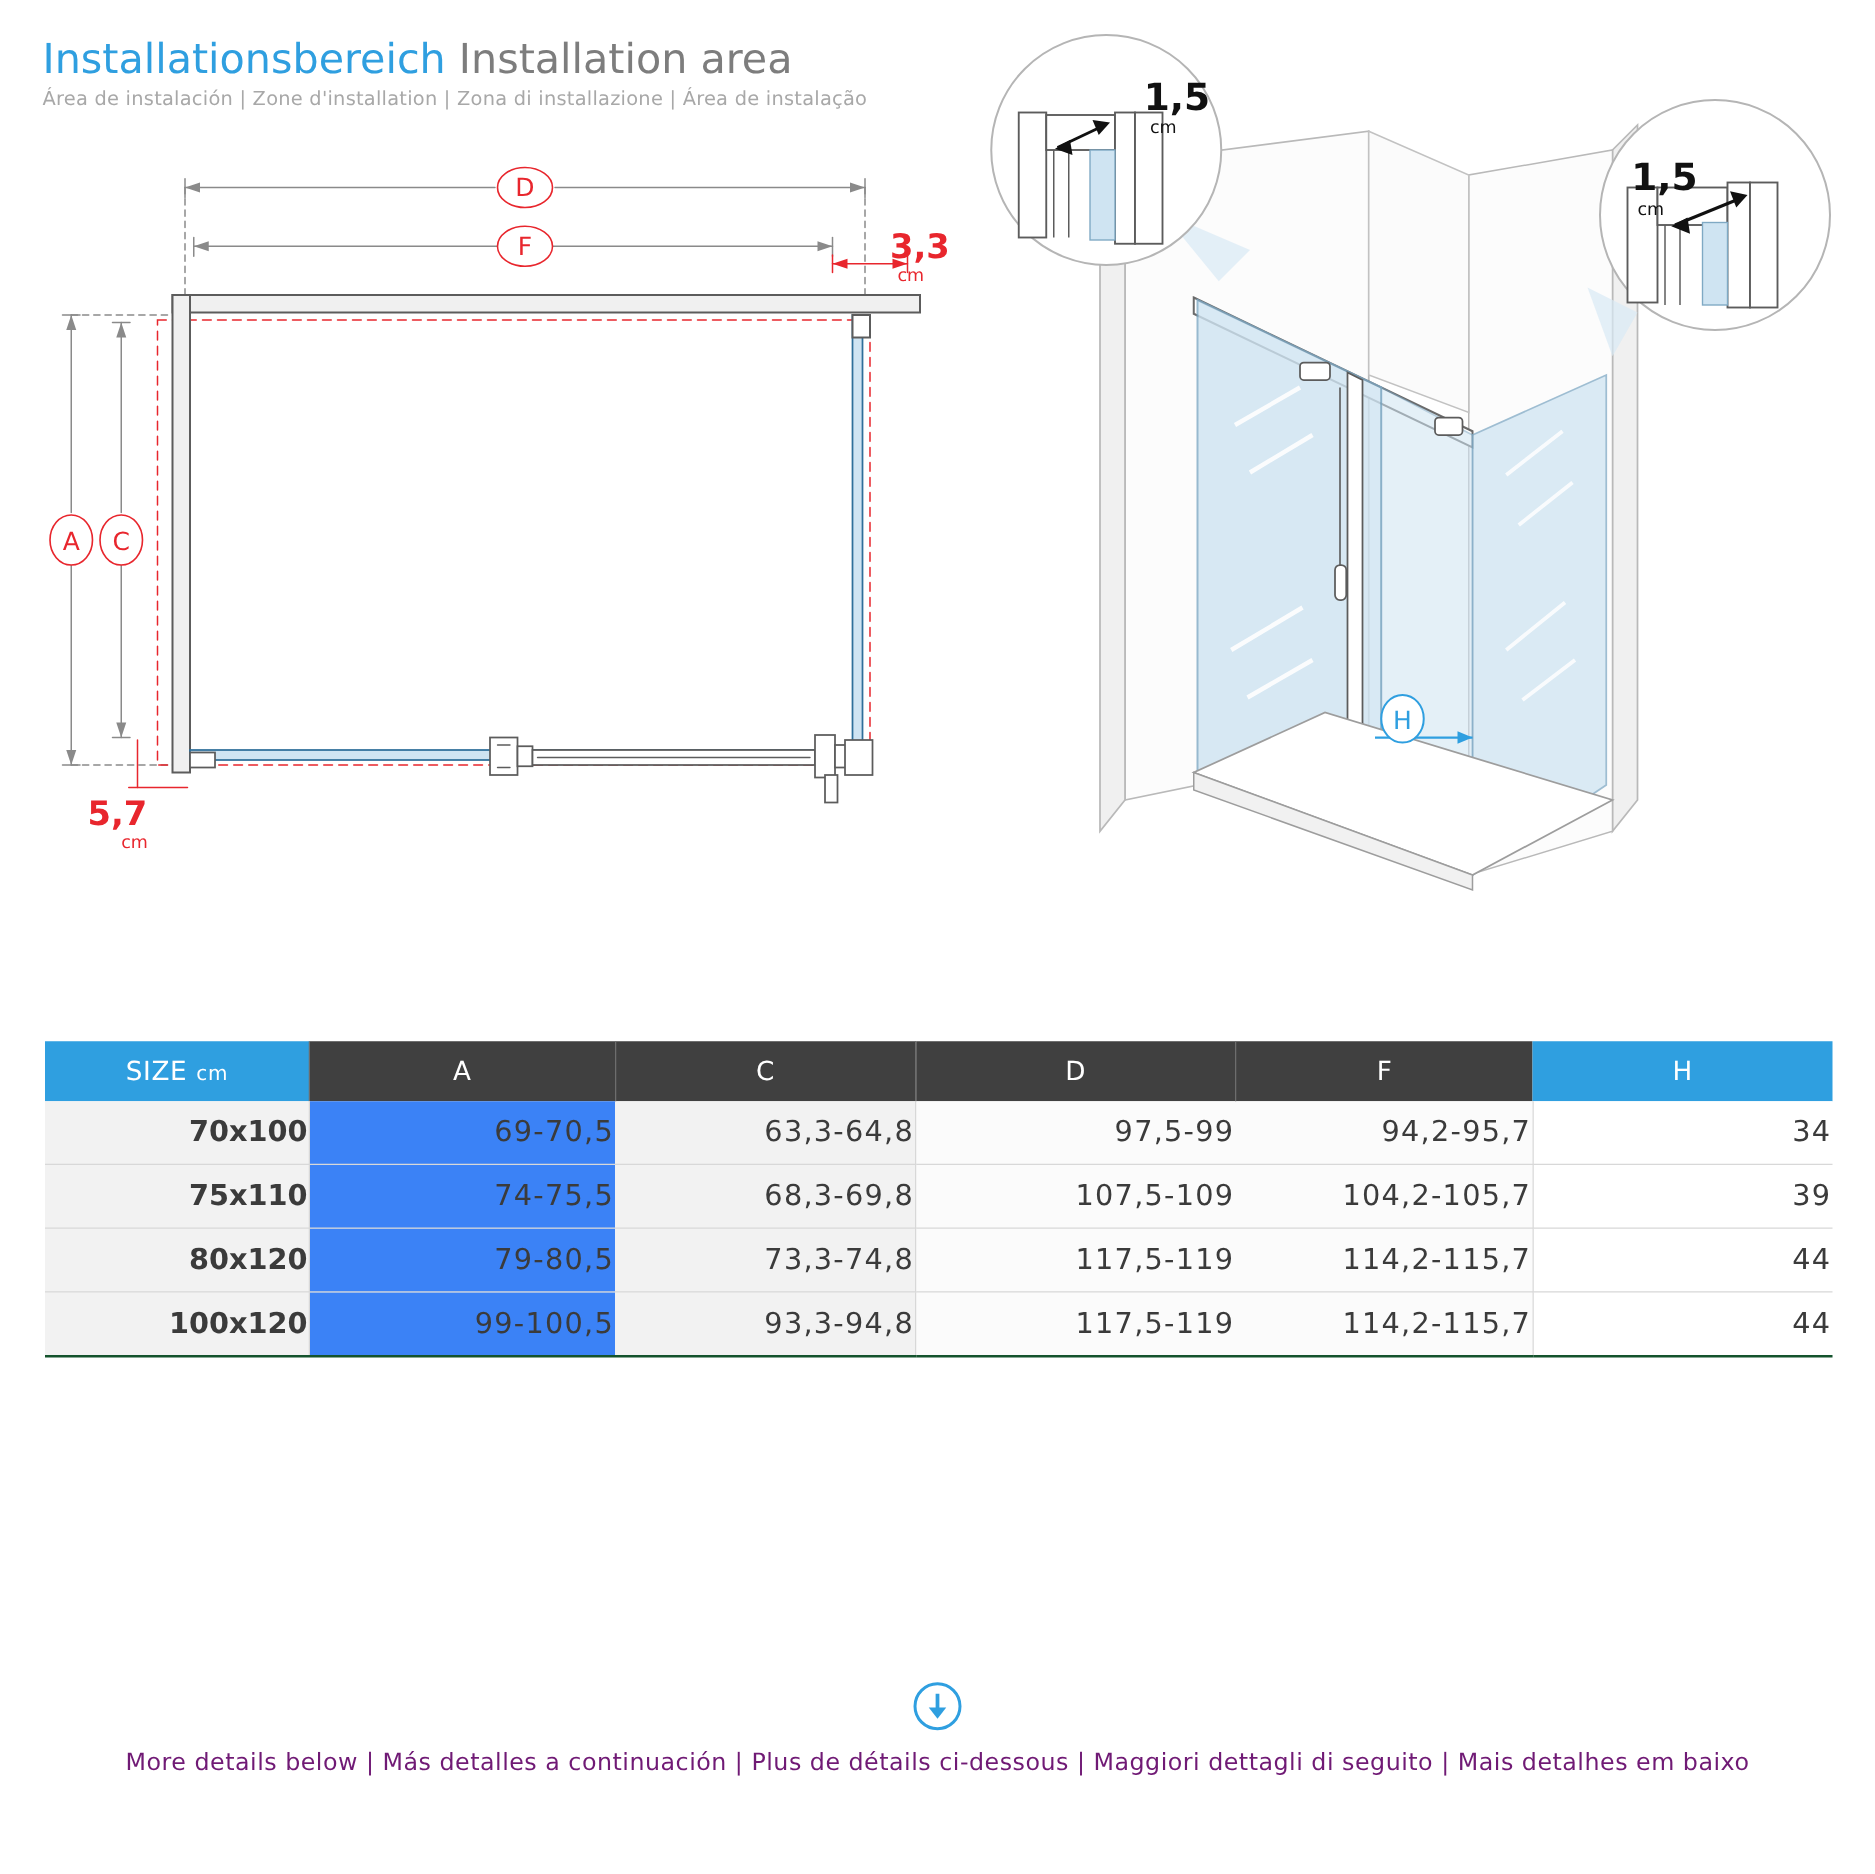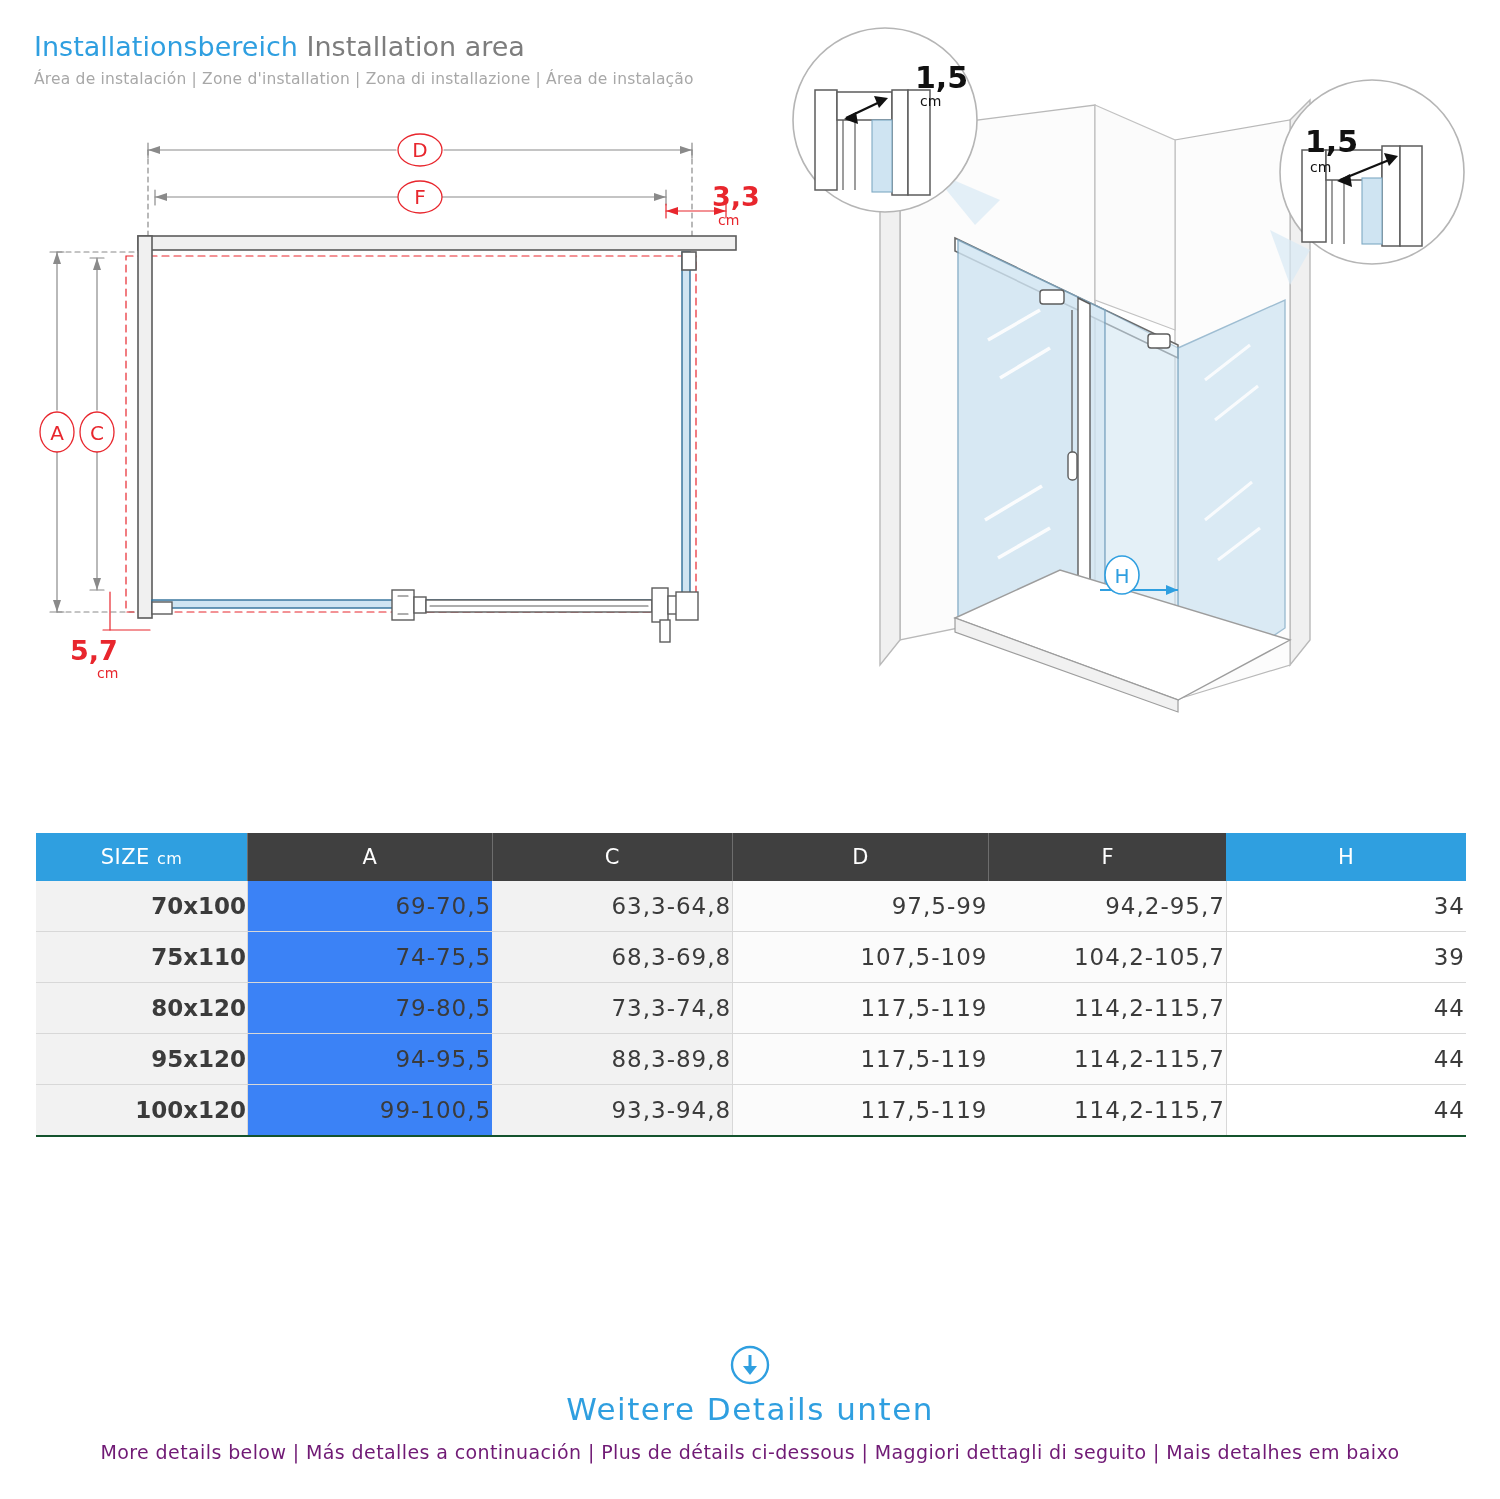--- a/index.html
+++ b/index.html
@@ -6,21 +6,21 @@
   body{
     width:1500px;height:1499px;
     background:#ffffff;
     font-family:"DejaVu Sans", sans-serif;
     position:relative;
     overflow:hidden;
     color:#222;
   }
   
   #header{position:absolute;left:34px;top:30px;width:760px;}
-  #header .title-row{font-size:27px;line-height:34px;}
+  #header .title-row{font-size:33px;line-height:34px;}
   #header .title-de{color:#2f9fe0;}
   #header .title-en{color:#7d7d7d;}
   #header .subtitle{
     color:#a8a8a8;font-size:15.5px;margin-top:6px;letter-spacing:.2px;
   }
   
   #drawing{position:absolute;left:0;top:0;width:1500px;height:800px;}
   
   #size-table{
     position:absolute;left:36px;top:833px;width:1430px;
@@ -315,41 +315,32 @@
     </tr>
     <tr>
       <td class="col-size">80x120</td>
       <td class="col-a">79-80,5</td>
       <td class="col-c">73,3-74,8</td>
       <td class="col-d">117,5-119</td>
       <td class="col-f">114,2-115,7</td>
       <td class="col-h">44</td>
     </tr>
     <tr>
-      <td class="col-size">95x120</td>
-      <td class="col-a">94-95,5</td>
-      <td class="col-c">88,3-89,8</td>
-      <td class="col-d">117,5-119</td>
-      <td class="col-f">114,2-115,7</td>
-      <td class="col-h">44</td>
-    </tr>
-    <tr>
       <td class="col-size">100x120</td>
       <td class="col-a">99-100,5</td>
       <td class="col-c">93,3-94,8</td>
       <td class="col-d">117,5-119</td>
       <td class="col-f">114,2-115,7</td>
       <td class="col-h">44</td>
     </tr>
   </tbody>
 </table>
 
 <div id="footer">
   <div class="arrow-icon">
     <svg width="40" height="40" viewBox="0 0 40 40" xmlns="http://www.w3.org/2000/svg">
       <circle cx="20" cy="20" r="18" fill="none" stroke="#2f9fe0" stroke-width="2.4"></circle>
       <line x1="20" y1="10" x2="20" y2="26" stroke="#2f9fe0" stroke-width="3"></line>
       <polygon points="20,30 13,21 27,21" fill="#2f9fe0"></polygon>
     </svg>
   </div>
-  <div class="footer-main">Weitere Details unten</div>
   <div class="footer-sub">More details below | Más detalles a continuación | Plus de détails ci-dessous | Maggiori dettagli di seguito | Mais detalhes em baixo</div>
 </div>
 
 </body></html>

